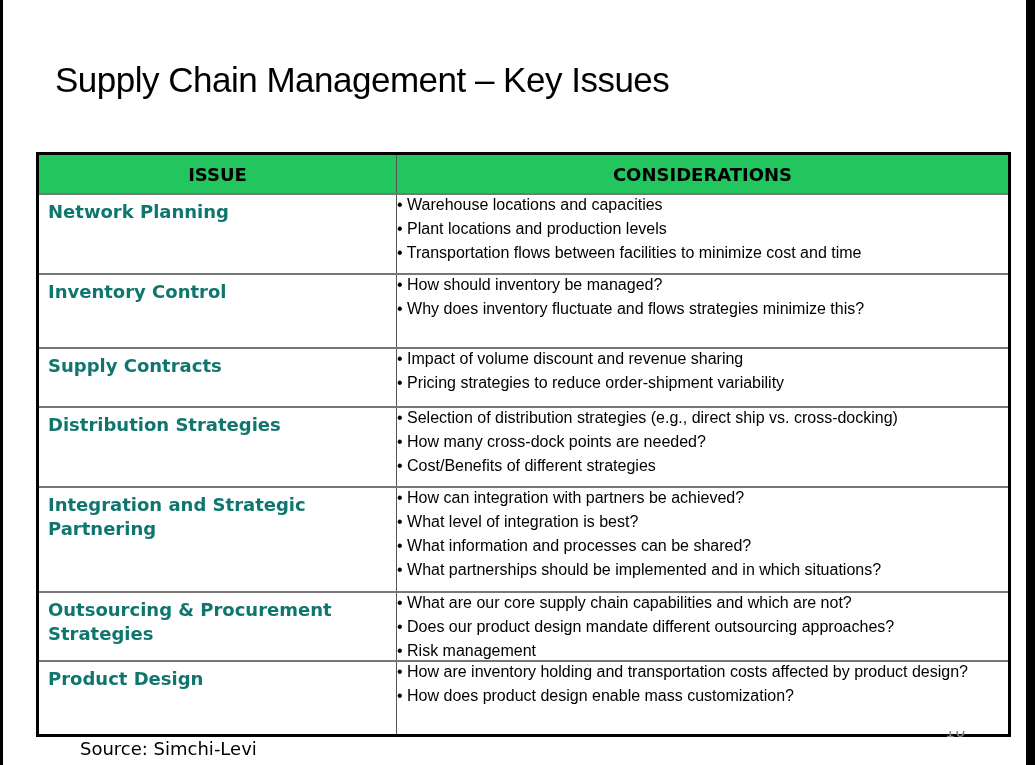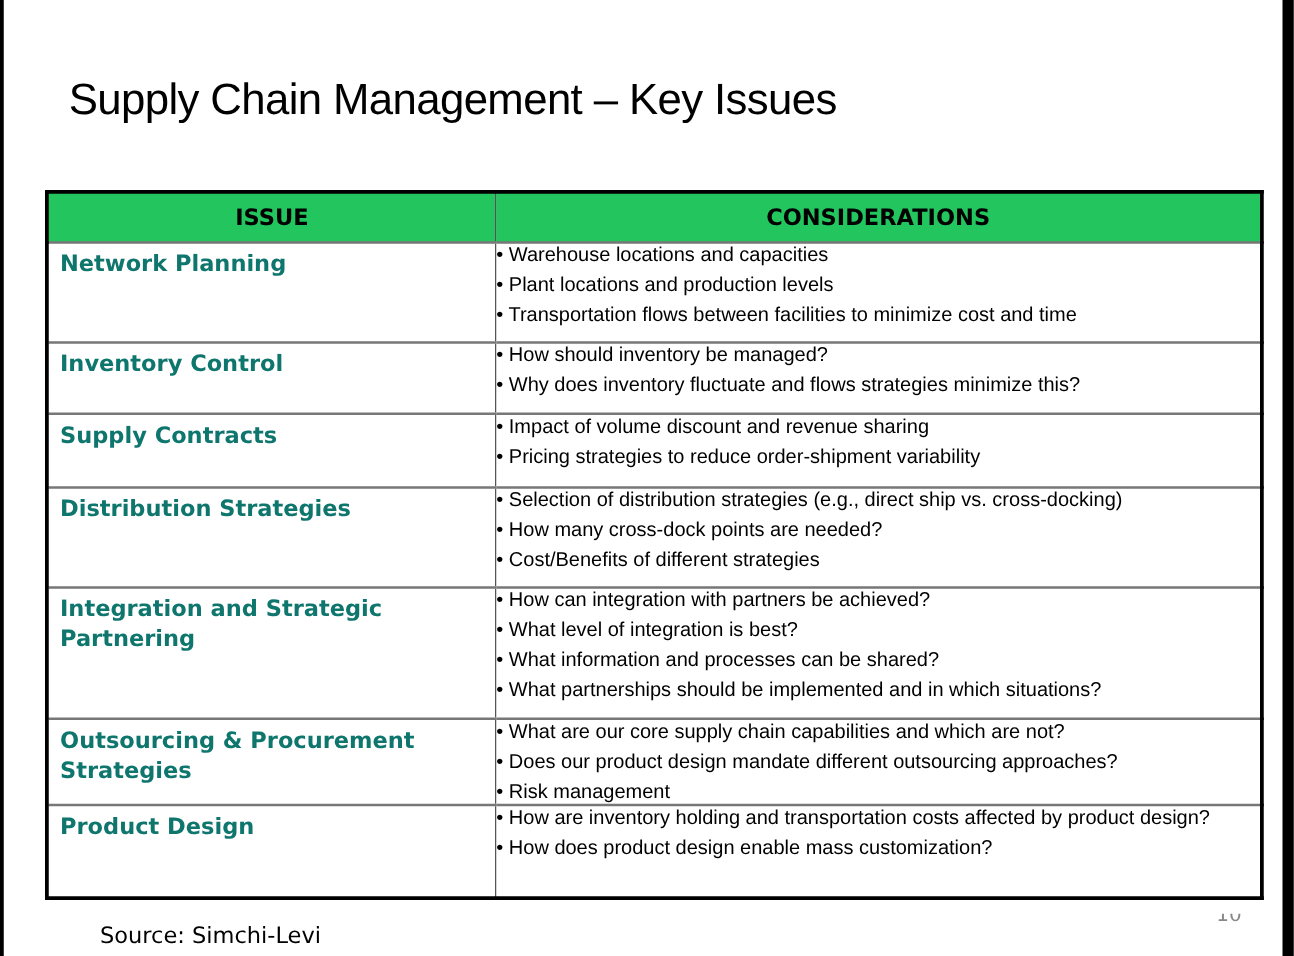--- a/index.html
+++ b/index.html
@@ -10,21 +10,21 @@
   table.key { position:absolute; left:36px; top:152px; width:975px; border-collapse:collapse; border:3px solid #000; border-right-width:3px; }
   table.key th { background:#22c55e; font-family:"DejaVu Sans", sans-serif; font-weight:bold; font-size:18px; height:38px; padding:0; border-bottom:2px solid #777; text-align:center; }
   table.key td { vertical-align:top; border-bottom:2px solid #777; padding:0; }
   table.key tr:last-child td { border-bottom:none; }
   .col-issue { width:357px; border-right:1px solid #555; }
   .issue { font-family:"DejaVu Sans", sans-serif; font-weight:bold; font-size:18px; line-height:24px; padding:5px 8px 0 9px; color:#0f766e; }
   .cons { padding:4px 6px 4px 9px; }
   .cons div { font-family:"Liberation Sans", sans-serif; font-size:16px; line-height:19px; margin-bottom:5px; color:#000000; }
   .cons div:last-child { margin-bottom:0; }
   .source { position:absolute; left:80px; top:738px; font-family:"DejaVu Sans", sans-serif; font-size:18px; color:#000; white-space:nowrap; }
-  .pagenum { position:absolute; left:945px; top:722px; font-family:"DejaVu Sans", sans-serif; font-size:16px; color:#888; clip-path:inset(9px 0 0 0);margin-left:28px; }
+  .pagenum { position:absolute; left:945px; top:722px; font-family:"DejaVu Sans", sans-serif; font-size:16px; color:#888; clip-path:inset(9px 0 0 0); }
 </style>
 </head>
 <body>
 
 <div class="left-edge"></div>
 <div class="right-edge"></div>
 
 <div class="title">Supply Chain Management – Key Issues</div>
 
 <table class="key">
@@ -38,21 +38,21 @@
     <tr style="height:80px">
       <td class="col-issue">
           <div class="issue">Network Planning</div>
         </td>
       <td class="cons">
         <div>• Warehouse locations and capacities</div>
         <div>• Plant locations and production levels</div>
         <div>• Transportation flows between facilities to minimize cost and time</div>
       </td>
     </tr>
-    <tr style="height:57px">
+    <tr style="height:74px">
       <td class="col-issue">
           <div class="issue">Inventory Control</div>
         </td>
       <td class="cons">
         <div>• How should inventory be managed?</div>
         <div>• Why does inventory fluctuate and flows strategies minimize this?</div>
       </td>
     </tr>
     <tr style="height:59px">
       <td class="col-issue">

